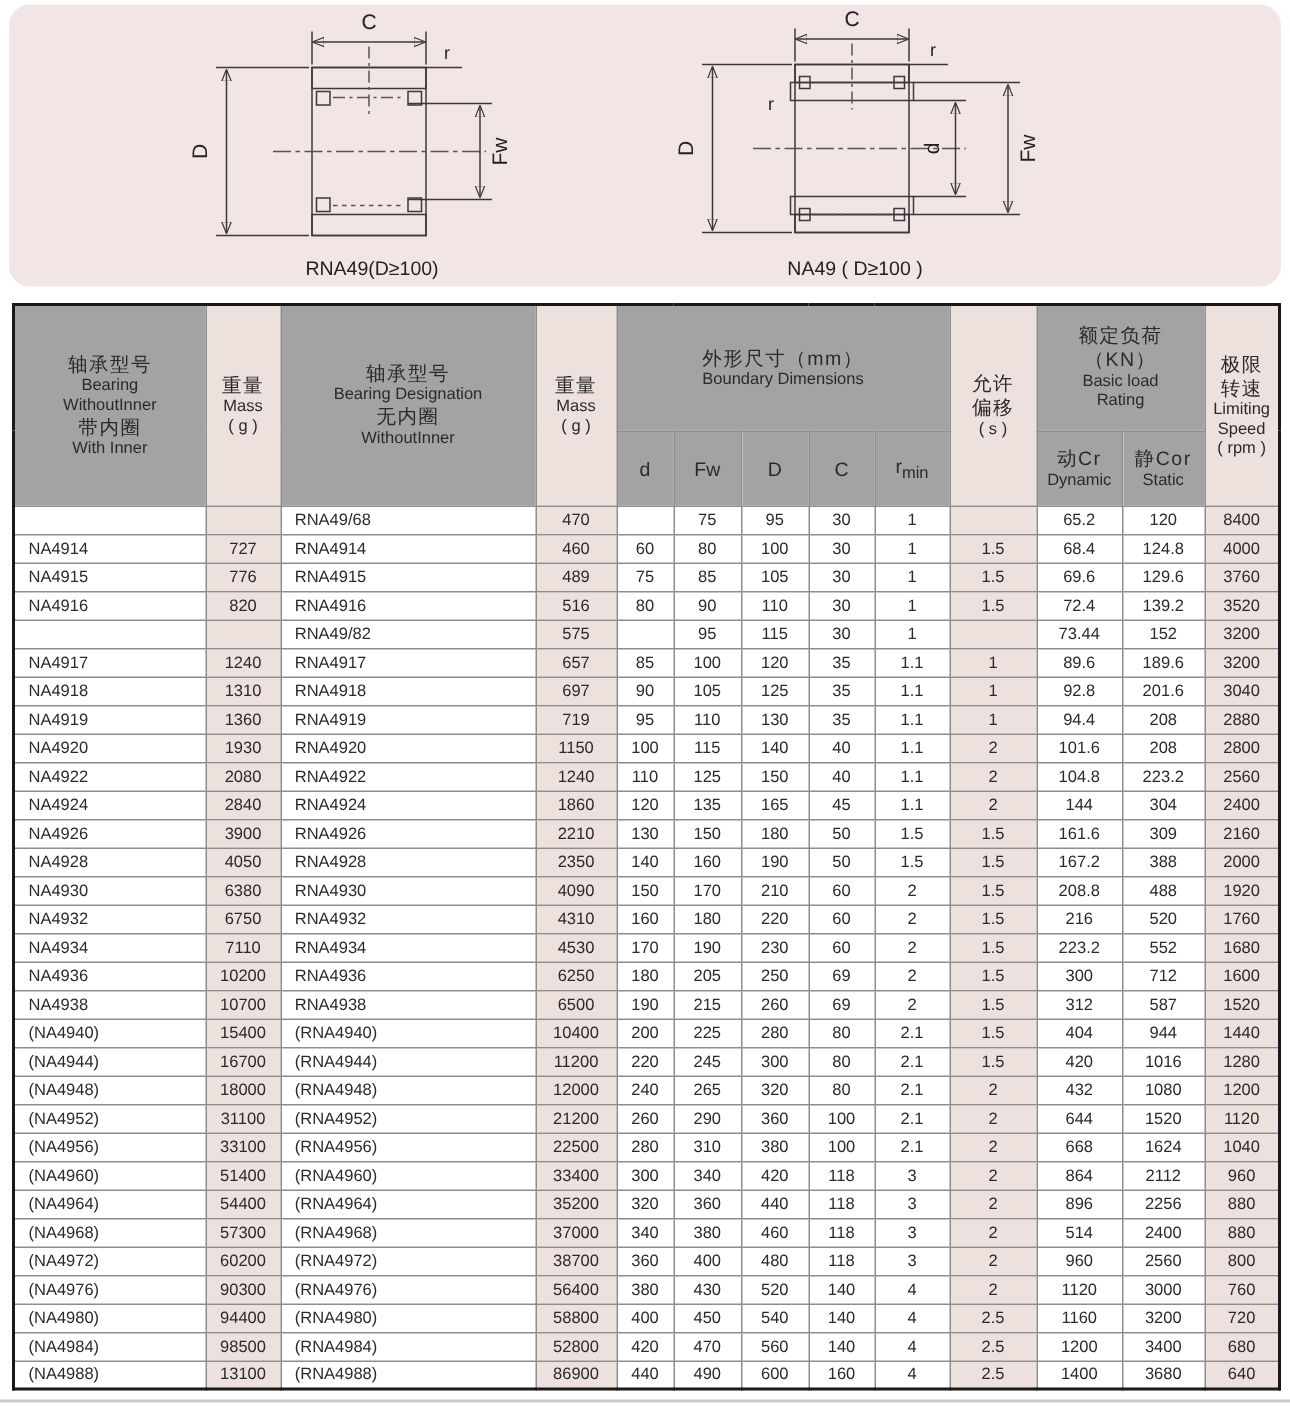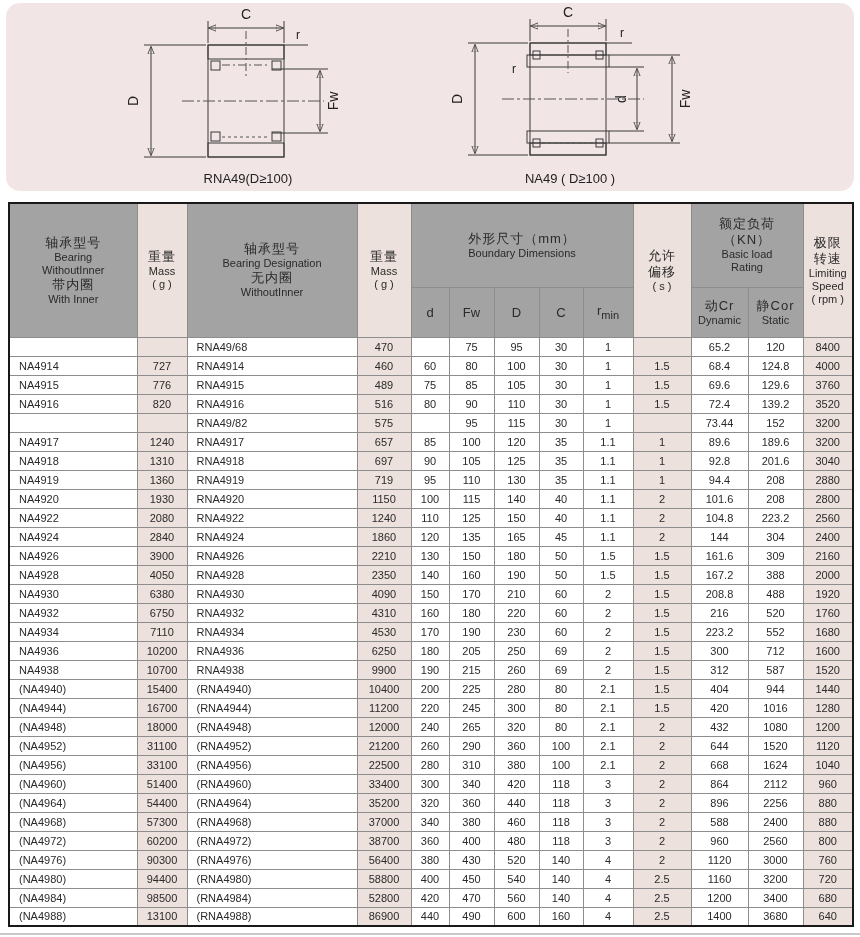--- a/index.html
+++ b/index.html
@@ -487,21 +487,21 @@
         <td>2</td>
         <td class="shade">1.5</td>
         <td>300</td>
         <td>712</td>
         <td class="shade">1600</td>
       </tr>
       <tr>
         <td class="left">NA4938</td>
         <td class="shade">10700</td>
         <td class="left">RNA4938</td>
-        <td class="shade">9900</td>
+        <td class="shade">6500</td>
         <td>190</td>
         <td>215</td>
         <td>260</td>
         <td>69</td>
         <td>2</td>
         <td class="shade">1.5</td>
         <td>312</td>
         <td>587</td>
         <td class="shade">1520</td>
       </tr>
@@ -614,21 +614,21 @@
         <td class="left">(NA4968)</td>
         <td class="shade">57300</td>
         <td class="left">(RNA4968)</td>
         <td class="shade">37000</td>
         <td>340</td>
         <td>380</td>
         <td>460</td>
         <td>118</td>
         <td>3</td>
         <td class="shade">2</td>
-        <td>588</td>
+        <td>514</td>
         <td>2400</td>
         <td class="shade">880</td>
       </tr>
       <tr>
         <td class="left">(NA4972)</td>
         <td class="shade">60200</td>
         <td class="left">(RNA4972)</td>
         <td class="shade">38700</td>
         <td>360</td>
         <td>400</td>

